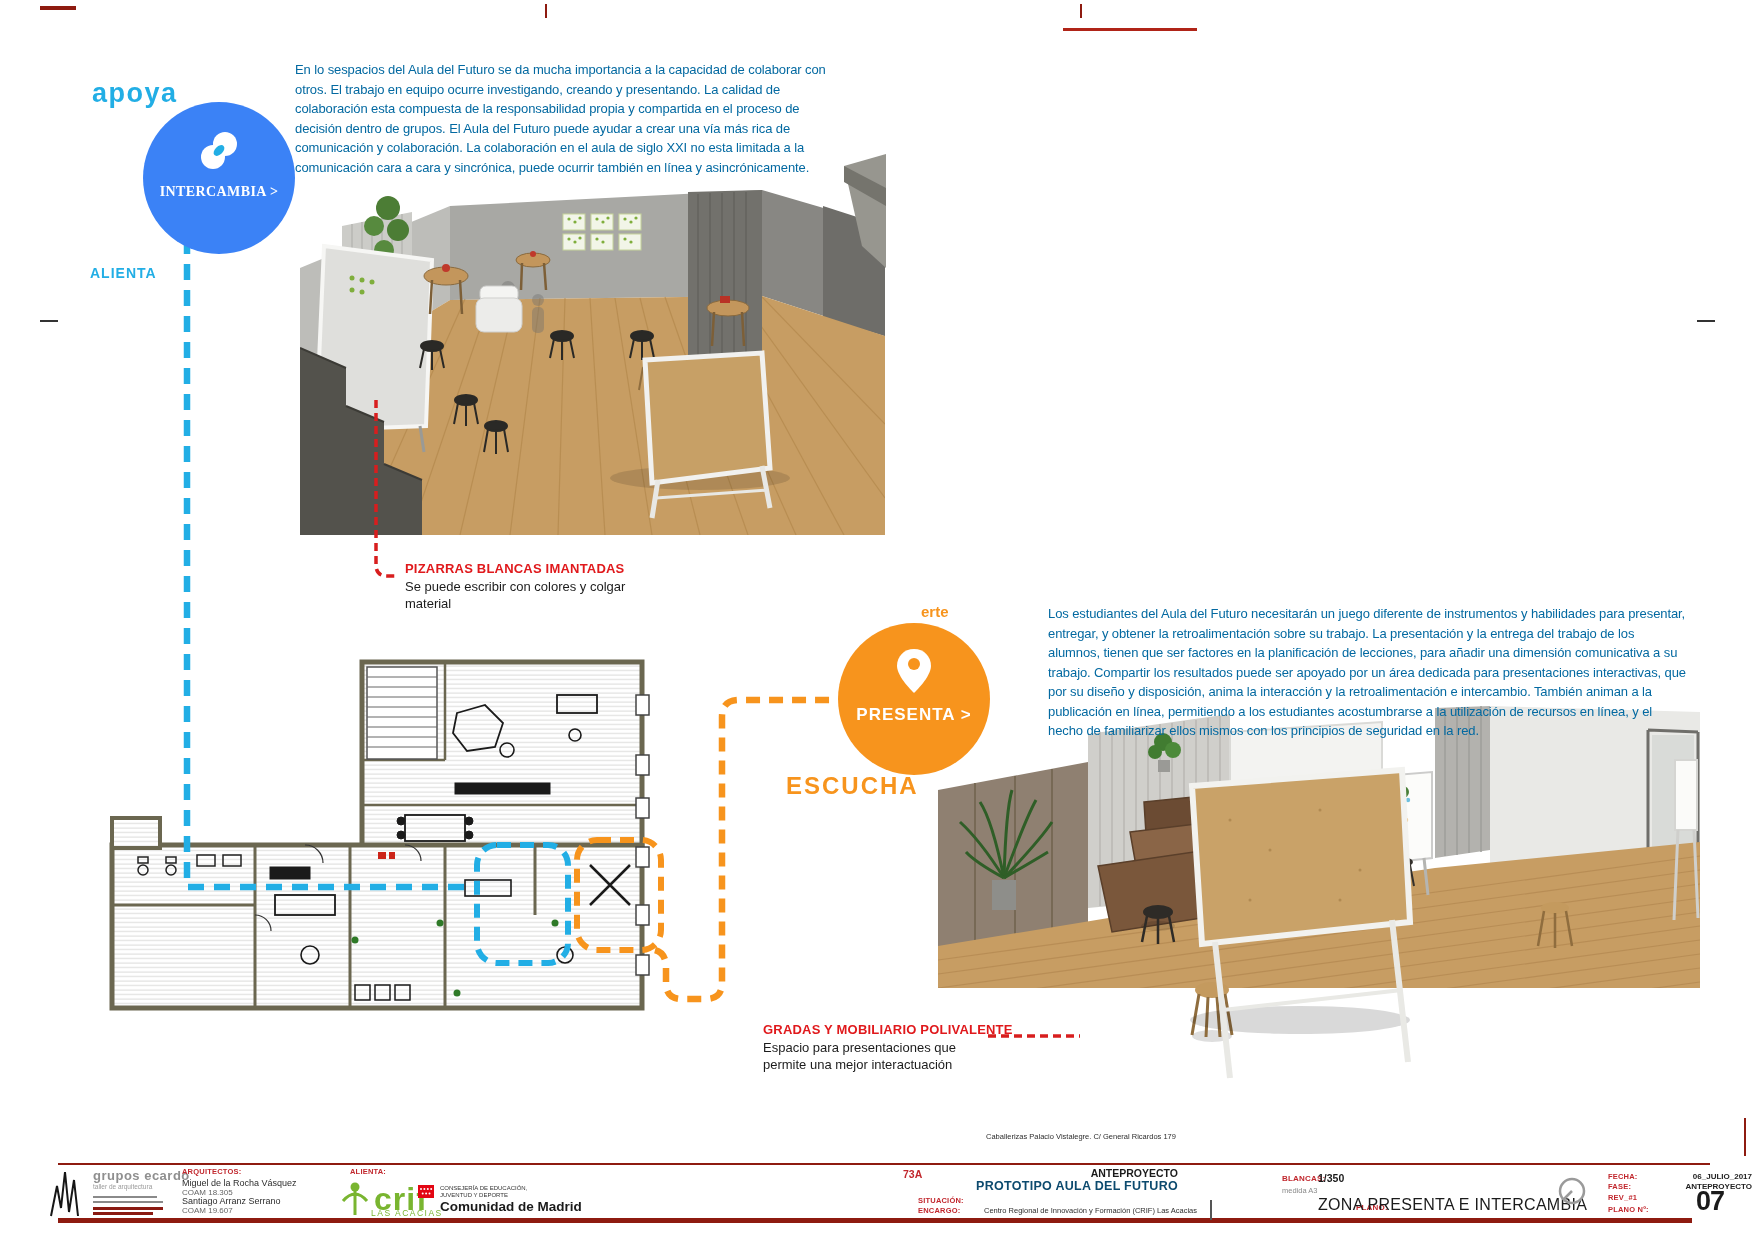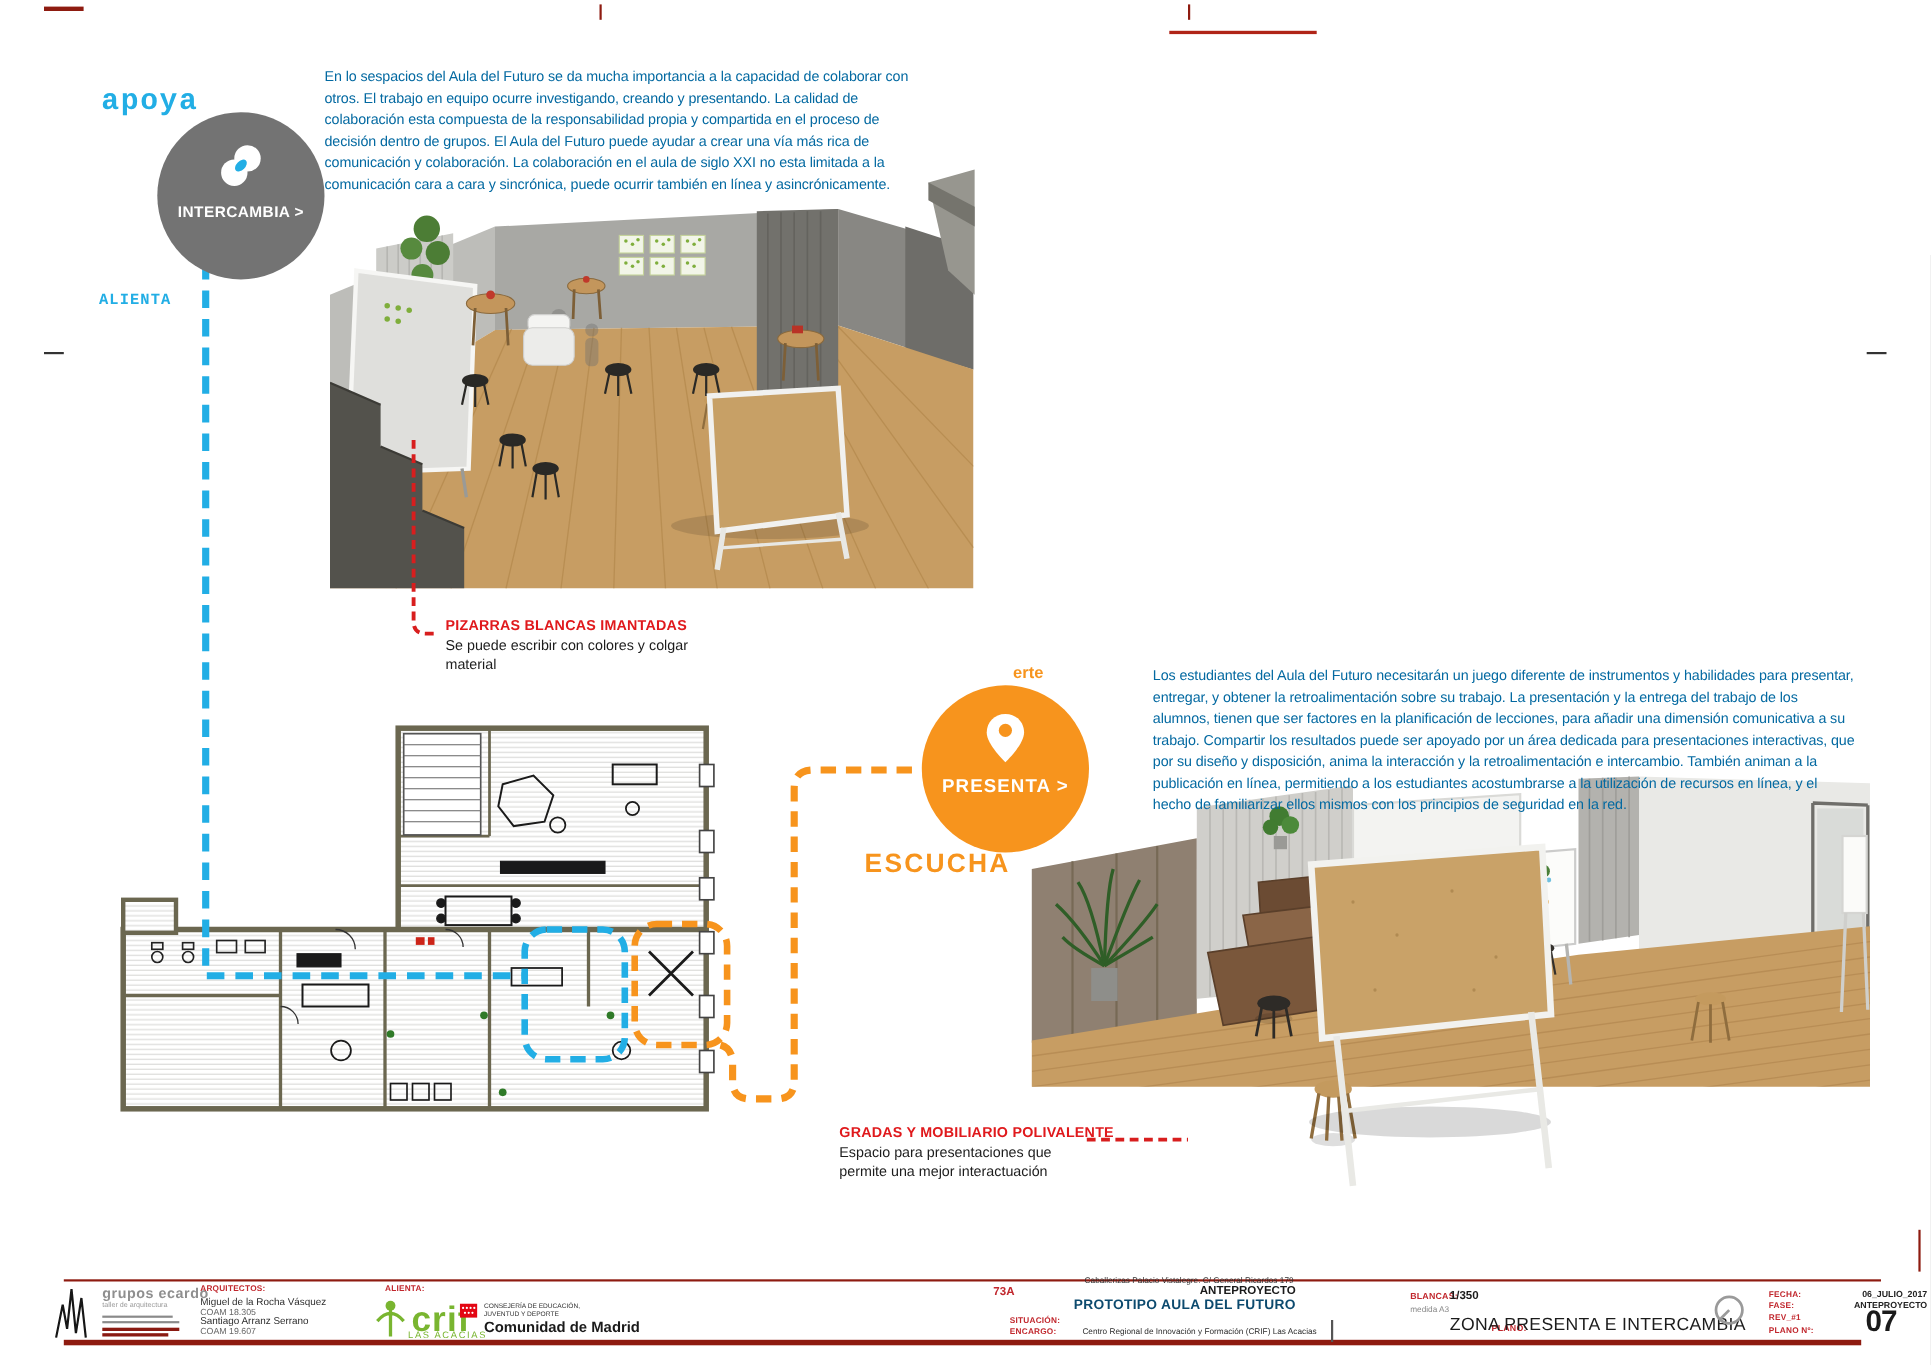--- a/index.html
+++ b/index.html
@@ -1,20 +1,20 @@
 <!DOCTYPE html>
 <html><head>
 <meta charset="utf-8">
 <style>
   html,body{margin:0;padding:0;background:#e8e8e8;}
   .sheet{position:relative;width:1755px;height:1241px;background:#ffffff;overflow:hidden;
          font-family:"Liberation Sans",sans-serif;}
   .abs{position:absolute;}
   .para{font-size:13px;line-height:19.5px;color:#0369a1;letter-spacing:-0.1px;}
-  .cyan{color:#22AEE5;font-family:Liberation Mono, monospace;}
+  .cyan{color:#22AEE5;}
   .orange{color:#F7941D;}
   .redlbl{color:#E0191C;font-weight:bold;font-size:13px;letter-spacing:.2px;}
   .callout-body{font-size:13px;line-height:16.5px;color:#1c1c1c;}
   .badge-circle{border-radius:50%;display:flex;flex-direction:column;align-items:center;}
   .fw{font-weight:bold;}
   .ftr-red{color:#C1272D;font-weight:bold;font-size:7.5px;letter-spacing:.2px;}
   .ftr-val{color:#2e2e2e;font-size:7.5px;}
   .nowrap{white-space:nowrap;}
   svg{display:block;}
 </style>
@@ -28,21 +28,21 @@
   <div class="abs" style="left:1080px;top:4px;width:2px;height:14px;background:#8E1B10;"></div>
   <div class="abs" style="left:1063px;top:28px;width:134px;height:3px;background:#B02418;"></div>
   <div class="abs" style="left:40px;top:320px;width:18px;height:2px;background:#333;"></div>
   <div class="abs" style="left:1697px;top:320px;width:18px;height:2px;background:#333;"></div>
   <div class="abs" style="left:1744px;top:1118px;width:2px;height:38px;background:#8E1B10;"></div>
 
   <div class="abs para" style="left:295px;top:60px;width:552px;z-index:2;">En lo sespacios del Aula del Futuro se da mucha importancia a la capacidad de colaborar con otros. El trabajo en equipo ocurre investigando, creando y presentando. La calidad de colaboración esta compuesta de la responsabilidad propia y compartida en el proceso de decisión dentro de grupos. El Aula del Futuro puede ayudar a crear una vía más rica de comunicación y colaboración. La colaboración en el aula de siglo XXI no esta limitada a la comunicación cara a cara y sincrónica, puede ocurrir también en línea y asincrónicamente.</div>
 
   <div class="abs cyan fw" style="left:92px;top:78px;font-size:27px;letter-spacing:1.5px;z-index:6;">apoya</div>
 
-  <div class="abs badge-circle" style="left:143px;top:102px;width:152px;height:152px;background:#737373;z-index:6;">
+  <div class="abs badge-circle" style="left:143px;top:102px;width:152px;height:152px;background:#3b82f6;z-index:6;font-family:Liberation Serif, serif;">
     <svg width="46" height="42" style="margin-top:28px" viewBox="0 0 46 42">
       <circle cx="29" cy="14" r="12" fill="#ffffff"></circle>
       <circle cx="17" cy="27" r="12" fill="#ffffff"></circle>
       <ellipse cx="23" cy="20.5" rx="6.5" ry="4" transform="rotate(-45 23 20.5)" fill="#22AEE5"></ellipse>
     </svg>
     <div style="margin-top:12px;color:#fff;font-weight:bold;font-size:14px;letter-spacing:.4px;">INTERCAMBIA &gt;</div>
   </div>
 
   <div class="abs cyan fw" style="left:90px;top:224px;font-size:14px;letter-spacing:1px;z-index:6;margin-top:41px;">ALIENTA</div>
 
@@ -433,21 +433,21 @@
   <div class="abs" style="left:440px;top:1185px;font-size:6px;color:#333;line-height:7px;z-index:3;">
     <div>CONSEJERÍA DE EDUCACIÓN,</div>
     <div>JUVENTUD Y DEPORTE</div>
   </div>
   <div class="abs fw" style="left:440px;top:1199px;font-size:13.5px;color:#1a1a1a;z-index:3;">Comunidad de Madrid</div>
 
   <div class="abs fw" style="left:903px;top:1168px;font-size:10.5px;color:#C1272D;z-index:3;">73A</div>
   <div class="abs fw" style="left:1028px;top:1167px;width:150px;text-align:right;font-size:10.5px;color:#1a1a1a;z-index:3;">ANTEPROYECTO</div>
   <div class="abs fw" style="left:920px;top:1179px;width:258px;text-align:right;font-size:12.5px;color:#0c4a6e;letter-spacing:.3px;z-index:3;">PROTOTIPO AULA DEL FUTURO</div>
   <div class="abs ftr-red" style="left:918px;top:1196px;z-index:3;">SITUACIÓN:</div>
-  <div class="abs ftr-val nowrap" style="left:986px;top:1159px;z-index:3;text-align:right;">Caballerizas Palacio Vistalegre. C/ General Ricardos 179</div>
+  <div class="abs ftr-val nowrap" style="left:986px;top:1132px;z-index:3;text-align:right;">Caballerizas Palacio Vistalegre. C/ General Ricardos 179</div>
   <div class="abs ftr-red" style="left:918px;top:1206px;z-index:3;">ENCARGO:</div>
   <div class="abs ftr-val nowrap" style="left:984px;top:1206px;z-index:3;">Centro Regional de Innovación y Formación (CRIF) Las Acacias</div>
 
   <div class="abs" style="left:1210px;top:1200px;width:1.5px;height:20px;background:#555;z-index:3;"></div>
 
   <div class="abs ftr-red" style="left:1282px;top:1174px;font-size:8px;z-index:3;">BLANCAS:</div>
   <div class="abs fw" style="left:1318px;top:1172px;font-size:10.5px;color:#1a1a1a;z-index:3;">1/350</div>
   <div class="abs" style="left:1282px;top:1186px;font-size:7.5px;color:#8a8a8a;z-index:3;">medida A3</div>
   <div class="abs ftr-red" style="left:1356px;top:1203px;font-size:8px;z-index:3;">PLANO:</div>
   <div class="abs nowrap" style="left:1318px;top:1196px;font-size:16px;color:#1b1b1b;letter-spacing:.3px;z-index:3;">ZONA PRESENTA E INTERCAMBIA</div>

